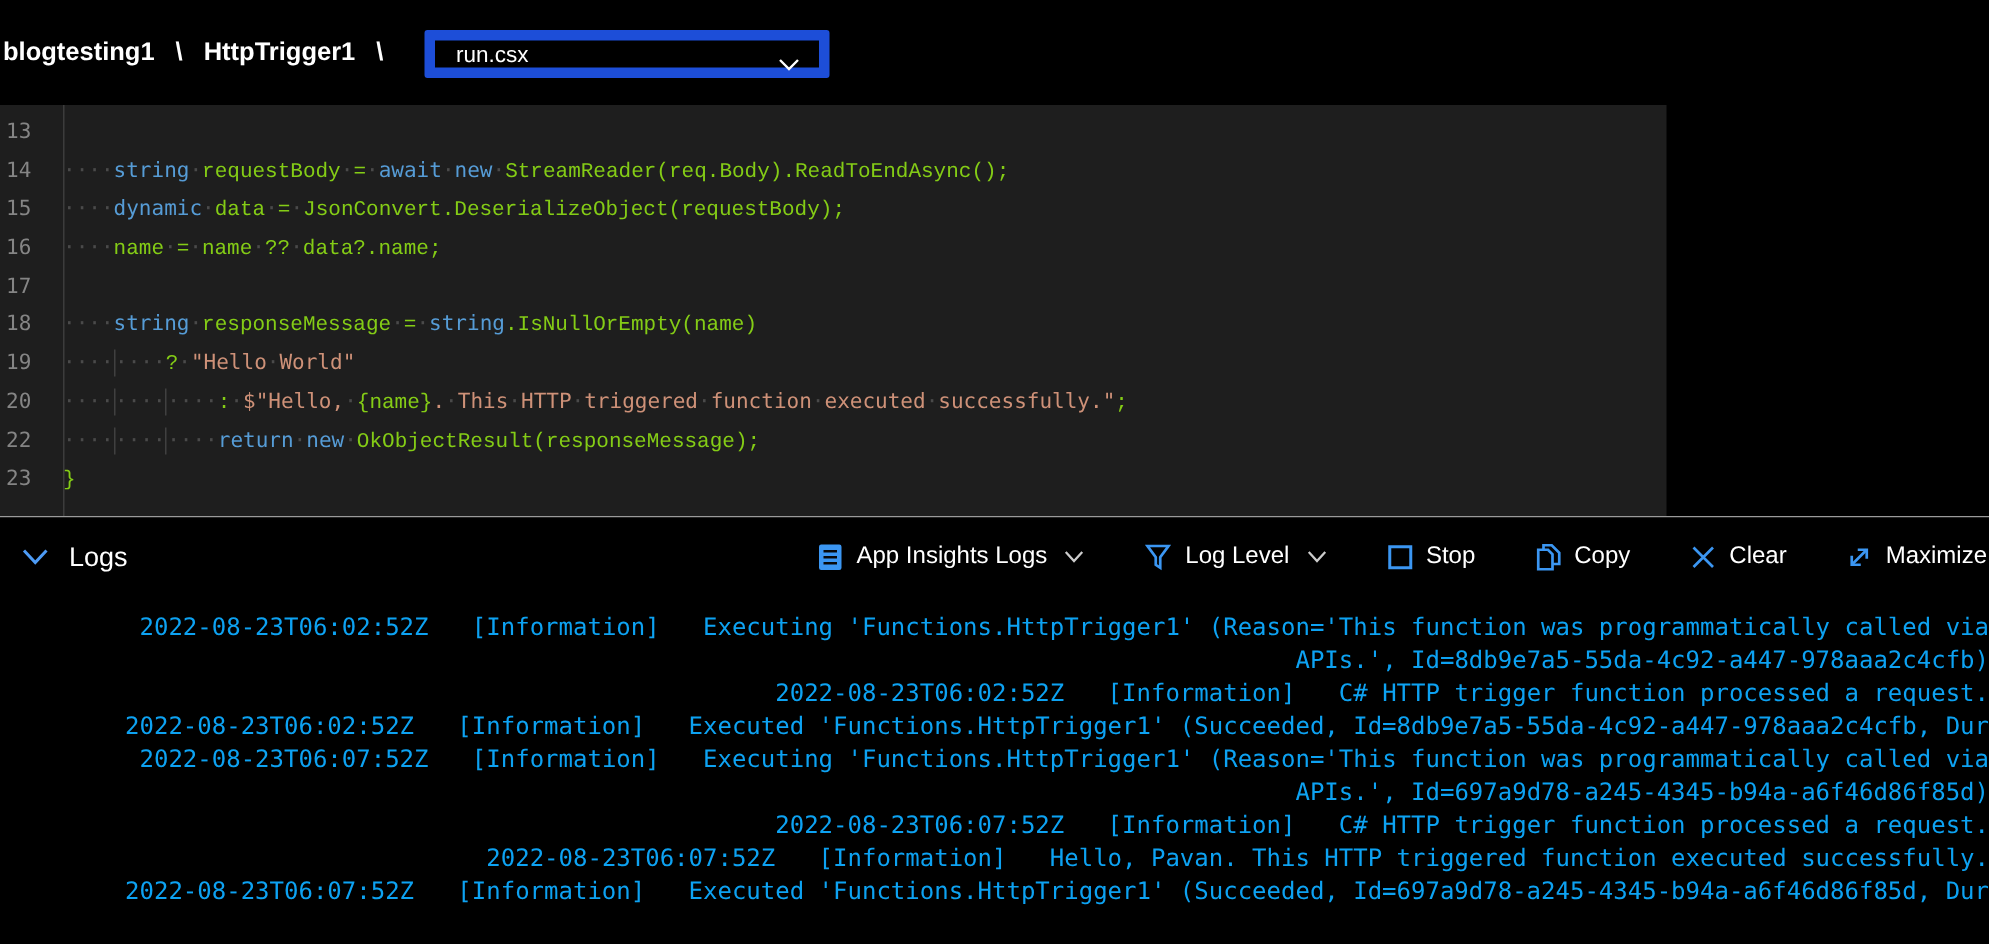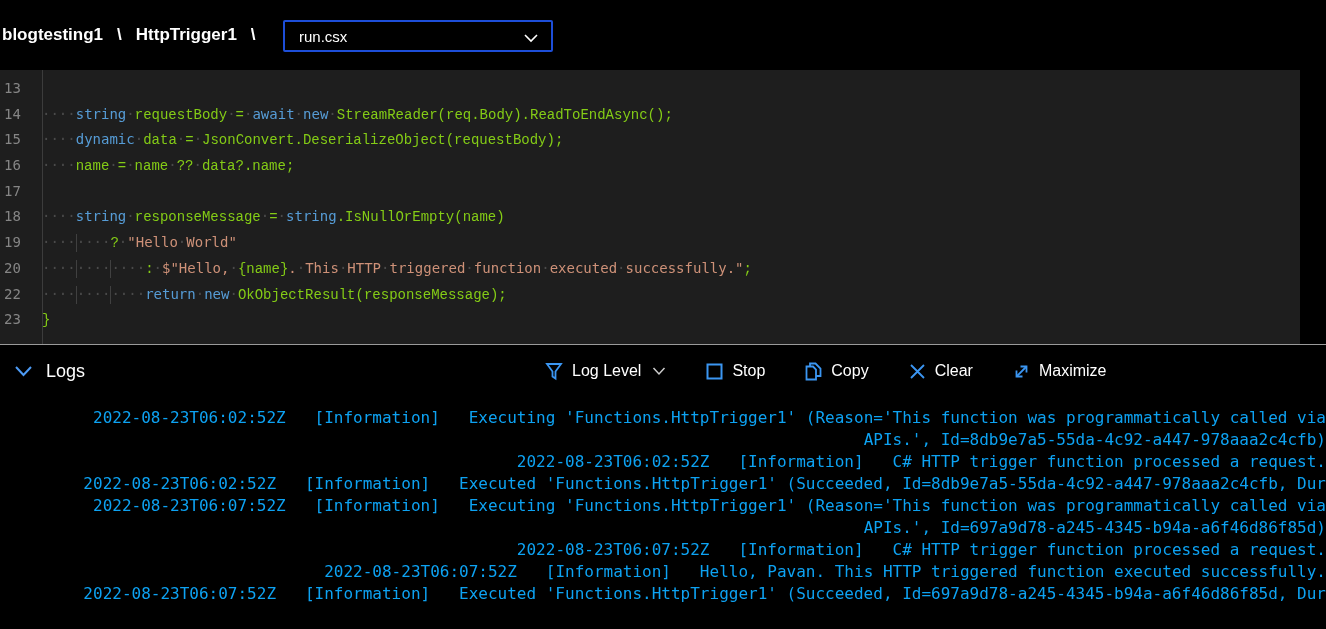--- a/index.html
+++ b/index.html
@@ -4,27 +4,27 @@
 <style>
   * { margin:0; padding:0; box-sizing:border-box; }
   html,body { width:1326px; height:629px; overflow:hidden; background:#000; }
   body { font-family:"Liberation Sans", sans-serif; position:relative; }
 
   
   .topbar { position:absolute; top:0; left:0; width:1326px; height:70px; background:#000;border-radius:25px; }
   .breadcrumb { position:absolute; left:2px; top:0; height:70px; display:flex; align-items:center;
                 gap:14px; color:#fff; font-size:17px; font-weight:bold; }
   .file-dropdown { position:absolute; left:283px; top:20px; width:270px; height:32px;
-                   border:2px solid #1d4ed8; border-radius:2px; background:#000;
+                   border:7px solid #1d4ed8; border-radius:2px; background:#000;
                    display:flex; align-items:center; cursor:pointer; }
   .file-dropdown .val { color:#fff; font-size:15px; padding-left:14px; }
   .file-dropdown svg { position:absolute; right:12px; top:9px; }
 
   
-  .editor { position:absolute; top:70px; left:0; width:1300px; height:274px;
+  .editor { position:absolute; top:70px; left:0; width:1111px; height:274px;
             background:#1e1e1e; overflow:hidden;
             font-family:"DejaVu Sans Mono", monospace; font-size:14px; }
   .editor-inner { padding-top:6px; }
   .code-line { height:25.7px; line-height:25.7px; display:flex; white-space:pre; }
   .gutter { width:42px; flex:0 0 42px; padding-left:4px; color:#858585; font-size:14px; }
   .gutter.active { color:#c6c6c6; }
   .ltext { white-space:pre; }
   .gutter-guide { position:absolute; left:42px; top:0; bottom:0; width:1px; background:#3c3c3c; }
   .tk-kw { color:#569cd6; }
   .tk-txt { color:#84cc16;font-family:Liberation Mono, monospace; }
@@ -92,20 +92,32 @@
 <div class="logs-toolbar">
   <div class="logs-title">
     <svg width="19" height="14" viewBox="0 0 19 14">
       <path d="M2 3 L9.5 11 L17 3" fill="none" stroke="#4d9bf5" stroke-width="2"></path>
     </svg>
     <span class="lbl">Logs</span>
   </div>
 
   <div class="tb-group">
 
+    <button class="tb-btn">
+      <svg width="17" height="19" viewBox="0 0 17 19">
+        <rect x="1" y="1" width="15" height="17" rx="1.5" fill="#3b96f2"></rect>
+        <line x1="4" y1="5.5" x2="13" y2="5.5" stroke="#0a0a0a" stroke-width="1.6"></line>
+        <line x1="4" y1="9.5" x2="13" y2="9.5" stroke="#0a0a0a" stroke-width="1.6"></line>
+        <line x1="4" y1="13.5" x2="13" y2="13.5" stroke="#0a0a0a" stroke-width="1.6"></line>
+      </svg>
+      <span>App Insights Logs</span>
+      <svg class="ddchev" width="14" height="10" viewBox="0 0 14 10">
+        <path d="M1.5 2 L7 8 L12.5 2" fill="none" stroke="#cccccc" stroke-width="1.5"></path>
+      </svg>
+    </button>
 
     <button class="tb-btn">
       <svg width="18" height="19" viewBox="0 0 18 19">
         <path d="M2 2 H16 L10.5 9.5 V16.5 L7.5 14.5 V9.5 Z" fill="none" stroke="#3b96f2" stroke-width="1.8"></path>
       </svg>
       <span>Log Level</span>
       <svg class="ddchev" width="14" height="10" viewBox="0 0 14 10">
         <path d="M1.5 2 L7 8 L12.5 2" fill="none" stroke="#cccccc" stroke-width="1.5"></path>
       </svg>
     </button>

